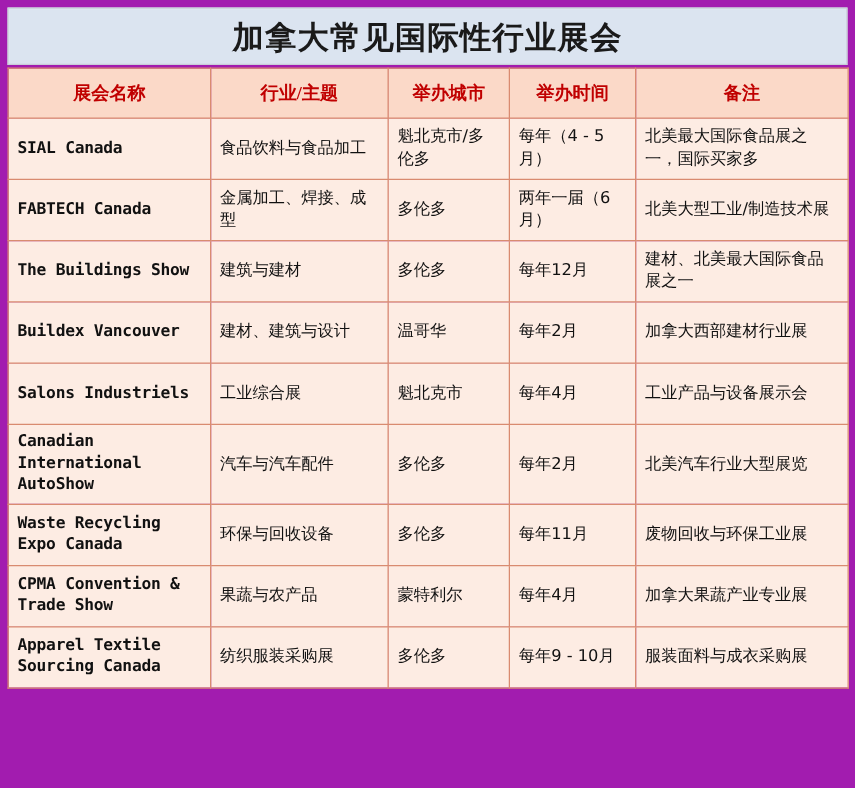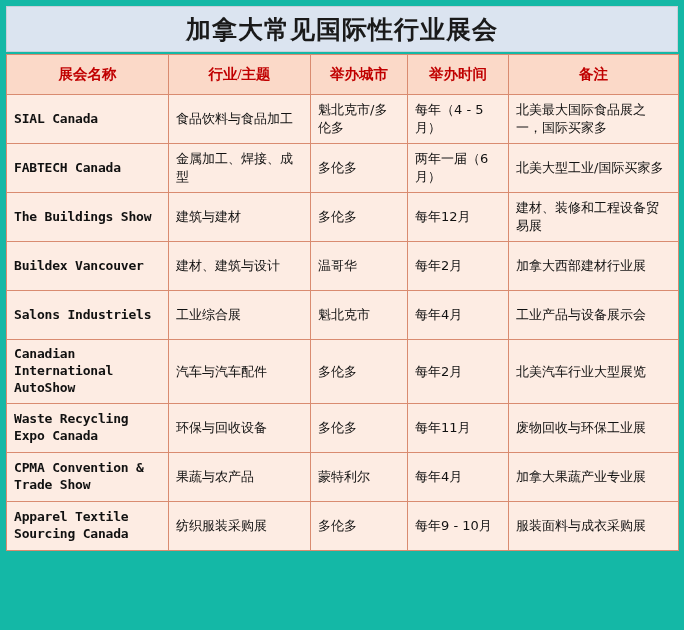--- a/index.html
+++ b/index.html
@@ -11,21 +11,21 @@
     height: 630px;
     background: #ffffff;
     font-family: "Liberation Sans", sans-serif;
     overflow: hidden;
   }
   .page {
     width: 684px;
     height: 630px;
     box-sizing: border-box;
     padding: 6px 6px 0 6px;
-    background: #14b8a6;
+    background: #a21caf;
     position: relative;
   }
   .title-bar {
     background: #dbe4f0;
     border: 1px solid #c9cfd8;
     height: 46px;
     display: flex;
     align-items: center;
     justify-content: center;
     box-sizing: border-box;
@@ -116,28 +116,28 @@
         <td class="center">食品饮料与食品加工</td>
         <td class="center">魁北克市/多伦多</td>
         <td class="center">每年（4 - 5月）</td>
         <td class="center">北美最大国际食品展之一，国际买家多</td>
       </tr>
       <tr>
         <td class="name">FABTECH Canada</td>
         <td class="center">金属加工、焊接、成型</td>
         <td class="center">多伦多</td>
         <td class="center">两年一届（6月）</td>
-        <td class="center">北美大型工业/国际买家多</td>
+        <td class="center">北美大型工业/制造技术展</td>
       </tr>
       <tr>
         <td class="name">The Buildings Show</td>
         <td class="center">建筑与建材</td>
         <td class="center">多伦多</td>
         <td class="center">每年12月</td>
-        <td class="center">建材、装修和工程设备贸易展</td>
+        <td class="center">建材、北美最大国际食品展之一</td>
       </tr>
       <tr>
         <td class="name">Buildex Vancouver</td>
         <td class="center">建材、建筑与设计</td>
         <td class="center">温哥华</td>
         <td class="center">每年2月</td>
         <td class="center">加拿大西部建材行业展</td>
       </tr>
       <tr>
         <td class="name">Salons Industriels</td>

